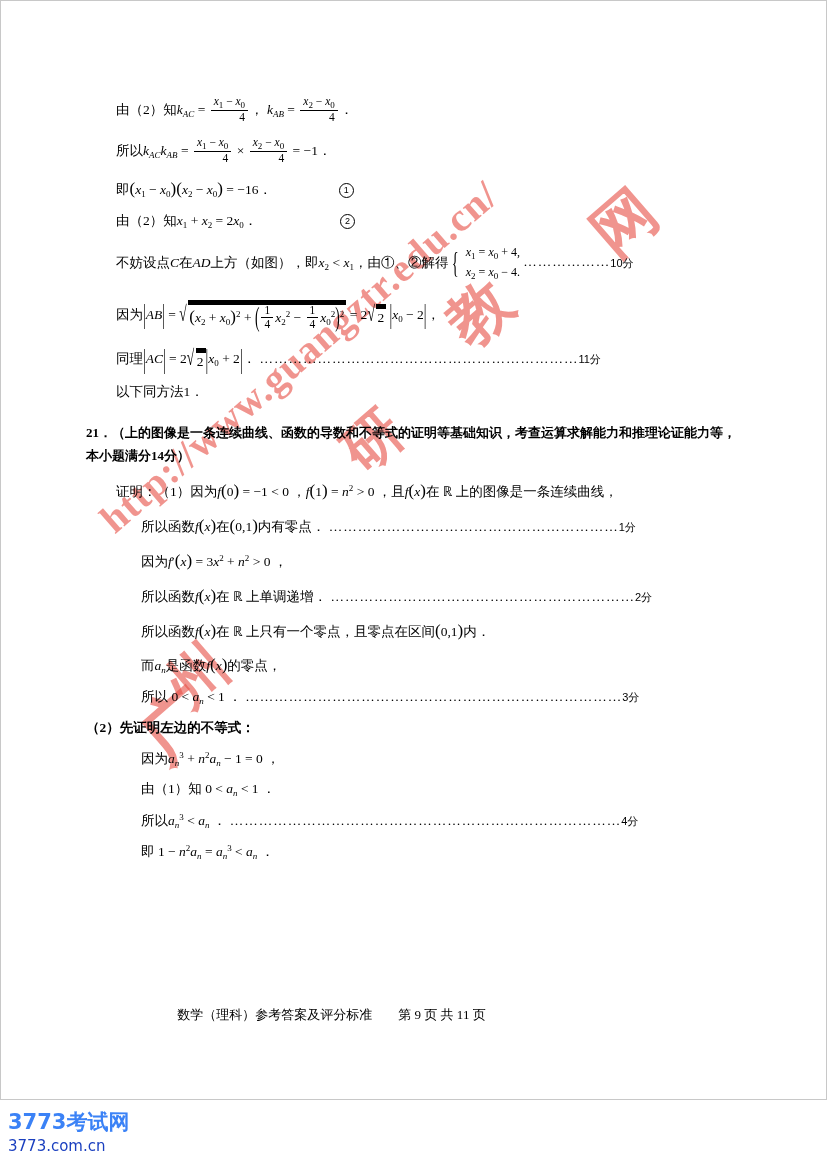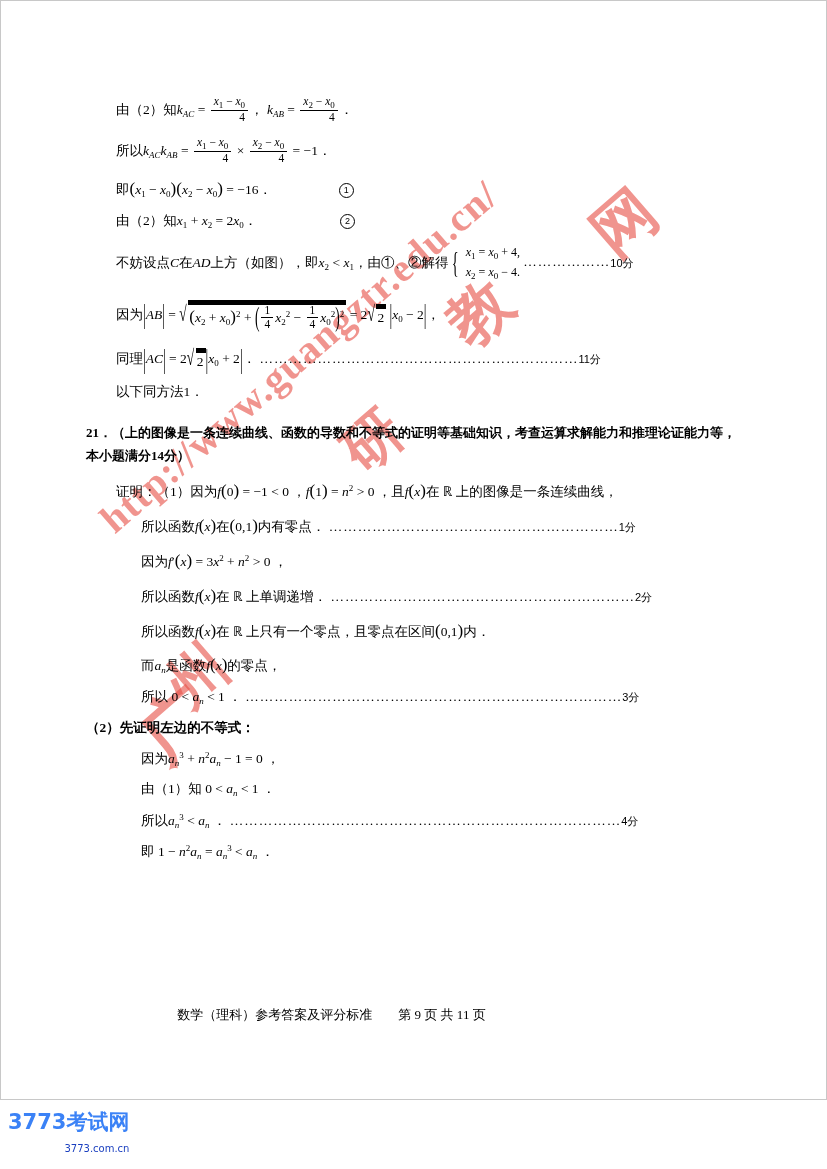--- a/index.html
+++ b/index.html
@@ -210,24 +210,23 @@
   }
   .badge .l1 {
     font-family: "DejaVu Sans", sans-serif;
     font-size: 21px;
     color: #3b82f6;
     font-weight: bold;
     letter-spacing: 0px;
   }
   .badge .l2 {
     font-family: "DejaVu Sans", sans-serif;
-    font-size: 10px;
+    font-size: 15px;
     color: #1a3fbf;
-    margin-top: 7px;
-    text-align: right;
+    margin-top: 1px;
   }
 </style>
 </head>
 <body>
 
 <div id="page">
 
   <div class="wm wm-cn2">网</div>
   <div class="wm wm-cn3">研</div>
   <div class="wm wm-cn1">教</div>

